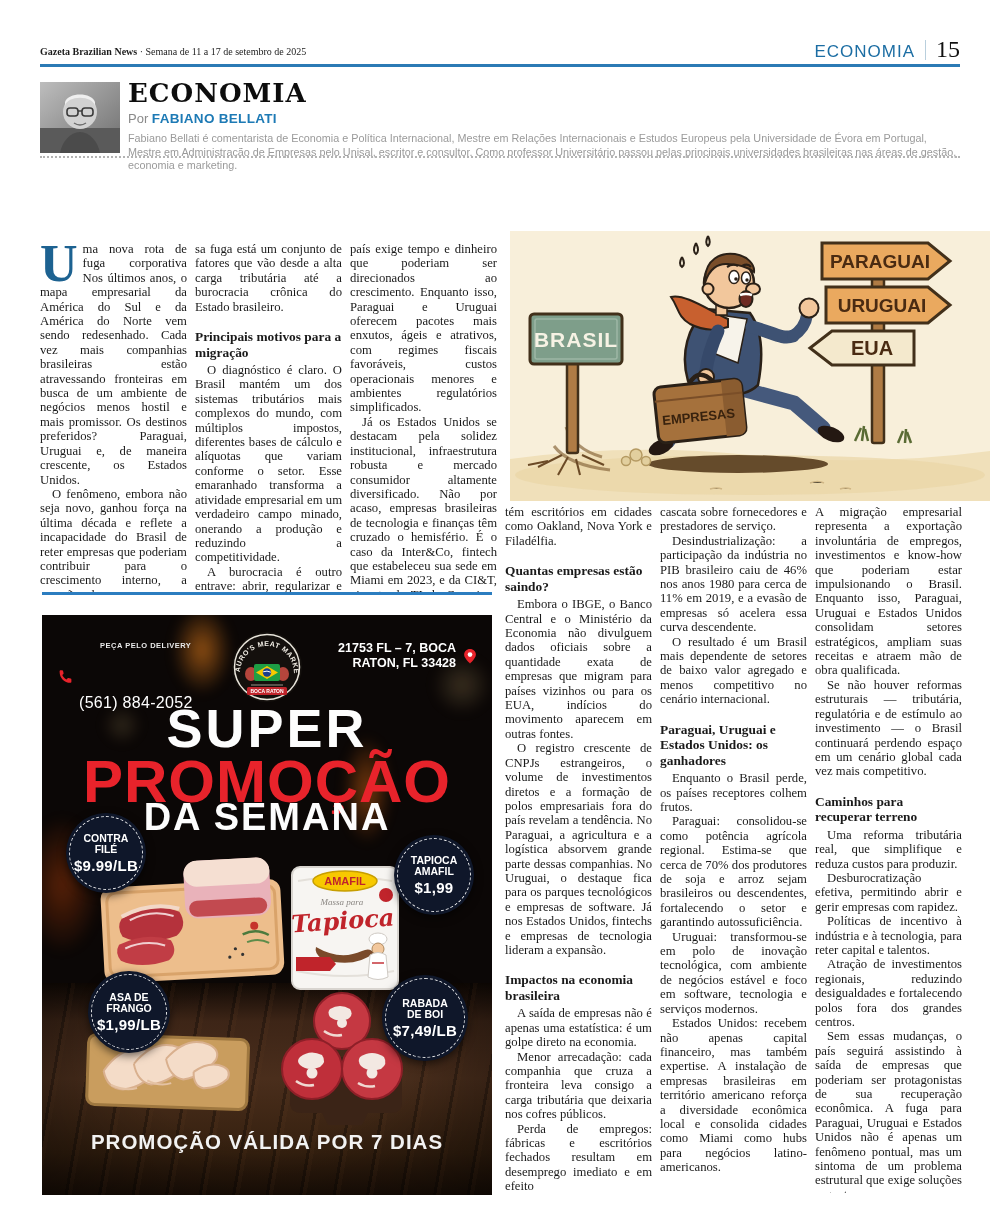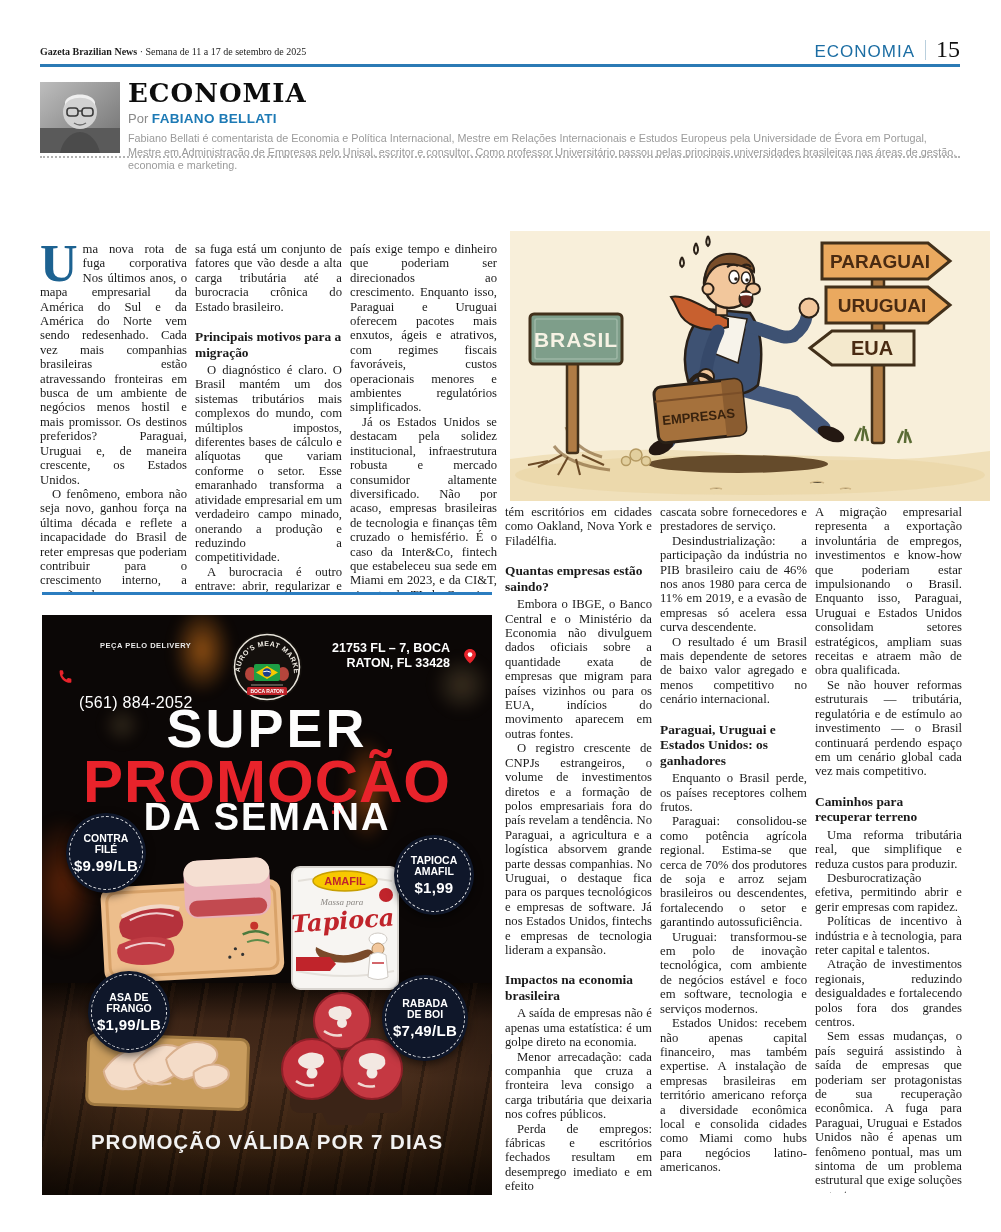--- a/index.html
+++ b/index.html
@@ -46,21 +46,21 @@
   .glow{position:absolute;border-radius:50%;filter:blur(6px);}
   .g1{left:130px;top:-10px;width:60px;height:90px;background:radial-gradient(ellipse at center,rgba(255,140,30,.55),rgba(255,140,30,0) 70%);}
   .g2{left:300px;top:120px;width:50px;height:110px;background:radial-gradient(ellipse at center,rgba(255,120,20,.45),rgba(255,120,20,0) 70%);}
   .g3{left:-20px;top:200px;width:80px;height:140px;background:radial-gradient(ellipse at center,rgba(230,80,10,.35),rgba(230,80,10,0) 70%);}
   .g4{left:390px;top:40px;width:60px;height:60px;background:radial-gradient(circle,rgba(200,170,110,.25),rgba(200,170,110,0) 70%);}
   .g5{left:60px;top:90px;width:40px;height:40px;background:radial-gradient(circle,rgba(200,170,110,.2),rgba(200,170,110,0) 70%);}
   .ad-phone{position:absolute;left:16px;top:26px;display:flex;gap:6px;align-items:center;}
   .ad-phone .lab{font-size:7.5px;letter-spacing:.5px;font-weight:bold;color:#e9e9e9;padding-left:21px;}
   .ad-phone .num{font-size:16px;font-weight:normal;letter-spacing:.3px;margin-top:44px;}
   .ad-logo{position:absolute;left:189px;top:16px;width:72px;height:72px;}
-  .ad-address{position:absolute;right:14px;top:26px;display:flex;gap:12px;align-items:center;}
+  .ad-address{position:absolute;right:14px;top:26px;display:flex;gap:6px;align-items:center;}
   .ad-address .txt{text-align:right;font-size:12.5px;font-weight:bold;line-height:15px;}
   .ad-t1{position:absolute;left:0;top:86px;width:100%;text-align:center;font-size:54px;font-weight:bold;letter-spacing:3px;line-height:1;color:#fdfdfd;}
   .ad-t2{position:absolute;left:0;top:137px;width:100%;text-align:center;font-size:60px;font-weight:bold;letter-spacing:1px;line-height:1;color:#e8232b;}
   .ad-t3{position:absolute;left:0;top:183px;width:100%;text-align:center;font-size:38px;font-weight:bold;letter-spacing:2px;line-height:1;color:#fdfdfd;}
   .wood{position:absolute;left:0;top:368px;width:100%;height:212px;
         background:linear-gradient(180deg,#120a05 0%,#3d2517 18%,#4a2e1c 45%,#35200f 80%,#1d1007 100%);}
   .wood:before{content:"";position:absolute;inset:0;
         background:repeating-linear-gradient(100deg,rgba(0,0,0,0) 0 26px,rgba(0,0,0,.28) 26px 29px,rgba(90,55,30,.15) 29px 33px);}
   .wood:after{content:"";position:absolute;inset:0;background:radial-gradient(ellipse at 50% 40%,rgba(0,0,0,0) 40%,rgba(0,0,0,.5) 100%);}
   .badge{position:absolute;border-radius:50%;background:#0f172a;display:flex;flex-direction:column;align-items:center;justify-content:center;

